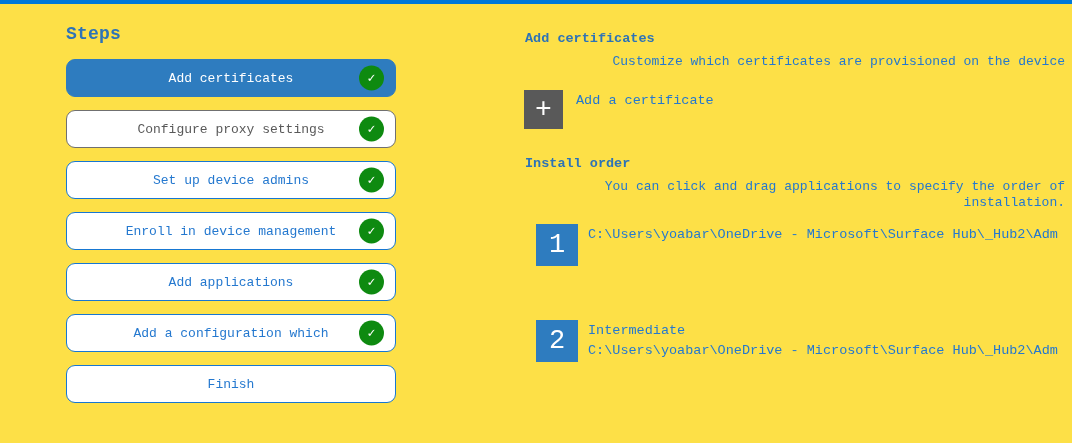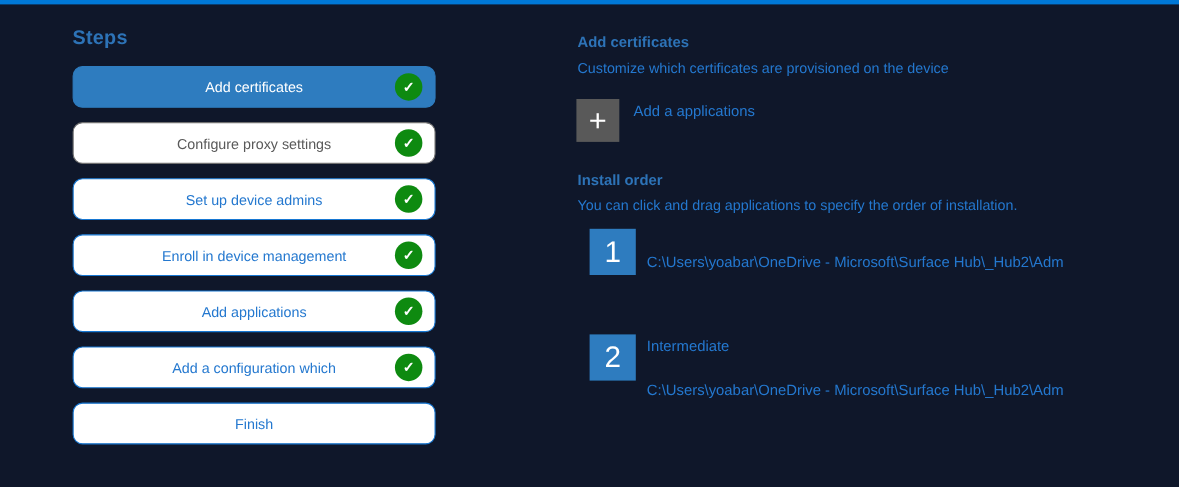--- a/index.html
+++ b/index.html
@@ -11,22 +11,22 @@
     --green:#0e8a10;
     --gray_text:#595959;
     --gray_border:#707070;
     --plus_bg:#595959;
   }
   *{box-sizing:border-box;}
   html,body{margin:0;padding:0;background:#fff;}
   .screen{
     position:relative;
     width:1072px;height:443px;
-    background:#0f172a;
-    font-family:Liberation Sans, sans-serif;
+    background:#fde047;
+    font-family:Liberation Mono, monospace;
     overflow:hidden;
   }
   .topbar{
     position:absolute;left:0;top:0;width:100%;height:4px;
     background:var(--topbar);
   }
 
   
   .steps{position:absolute;left:66px;top:24px;width:330px;}
   .steps h2{
@@ -50,21 +50,21 @@
     font-size:13px;font-weight:bold;line-height:1;
   }
 
   
   .content{position:absolute;left:525px;top:31px;width:540px;}
   .content h3{
     font-size:13.5px;font-weight:bold;color:var(--heading_blue);
     margin:0 0 7px 0;line-height:16px;
   }
   .sub{
-    font-size:13px;color:var(--link_blue);margin:0 0 20px 0;line-height:16px;
+    font-size:13px;color:var(--link_blue);margin:0 0 20px 0;line-height:16px;text-align:right;
   }
   .add-row{
     display:flex;align-items:flex-start;gap:13px;
     margin:0 0 27px -1px;cursor:pointer;
   }
   .plus{
     width:39px;height:39px;background:var(--plus_bg);color:#ffffff;
     display:flex;align-items:center;justify-content:center;
     font-size:28px;font-weight:300;line-height:1;flex:none;
   }
@@ -73,21 +73,21 @@
   .cert-item{
     display:flex;align-items:flex-start;gap:10px;
     margin:0 0 54px 11px;cursor:grab;
   }
   .order{
     width:42px;height:42px;background:var(--accent);color:#ffffff;
     display:flex;align-items:center;justify-content:center;
     font-size:27px;line-height:1;flex:none;
   }
   .meta{font-size:13.5px;color:var(--link_blue);line-height:1.45;padding-top:1px;}
-  .meta .path{white-space:nowrap;margin-top:20px;}
+  .meta .path{white-space:nowrap;}
 </style>
 </head>
 <body>
 
 <div class="screen">
   <div class="topbar"></div>
 
   <aside class="steps">
     <h2>Steps</h2>
 
@@ -125,21 +125,21 @@
       <span>Finish</span>
     </div>
   </aside>
 
   <main class="content">
     <h3>Add certificates</h3>
     <p class="sub">Customize which certificates are provisioned on the device</p>
 
     <div class="add-row">
       <div class="plus">+</div>
-      <span class="add-lbl">Add a applications</span>
+      <span class="add-lbl">Add a certificate</span>
     </div>
 
     <h3>Install order</h3>
     <p class="sub install-sub">You can click and drag applications to specify the order of installation.</p>
 
     <div class="cert-item">
       <div class="order">1</div>
       <div class="meta">
         <div class="path">C:\Users\yoabar\OneDrive - Microsoft\Surface Hub\_Hub2\Adm</div>
       </div>

